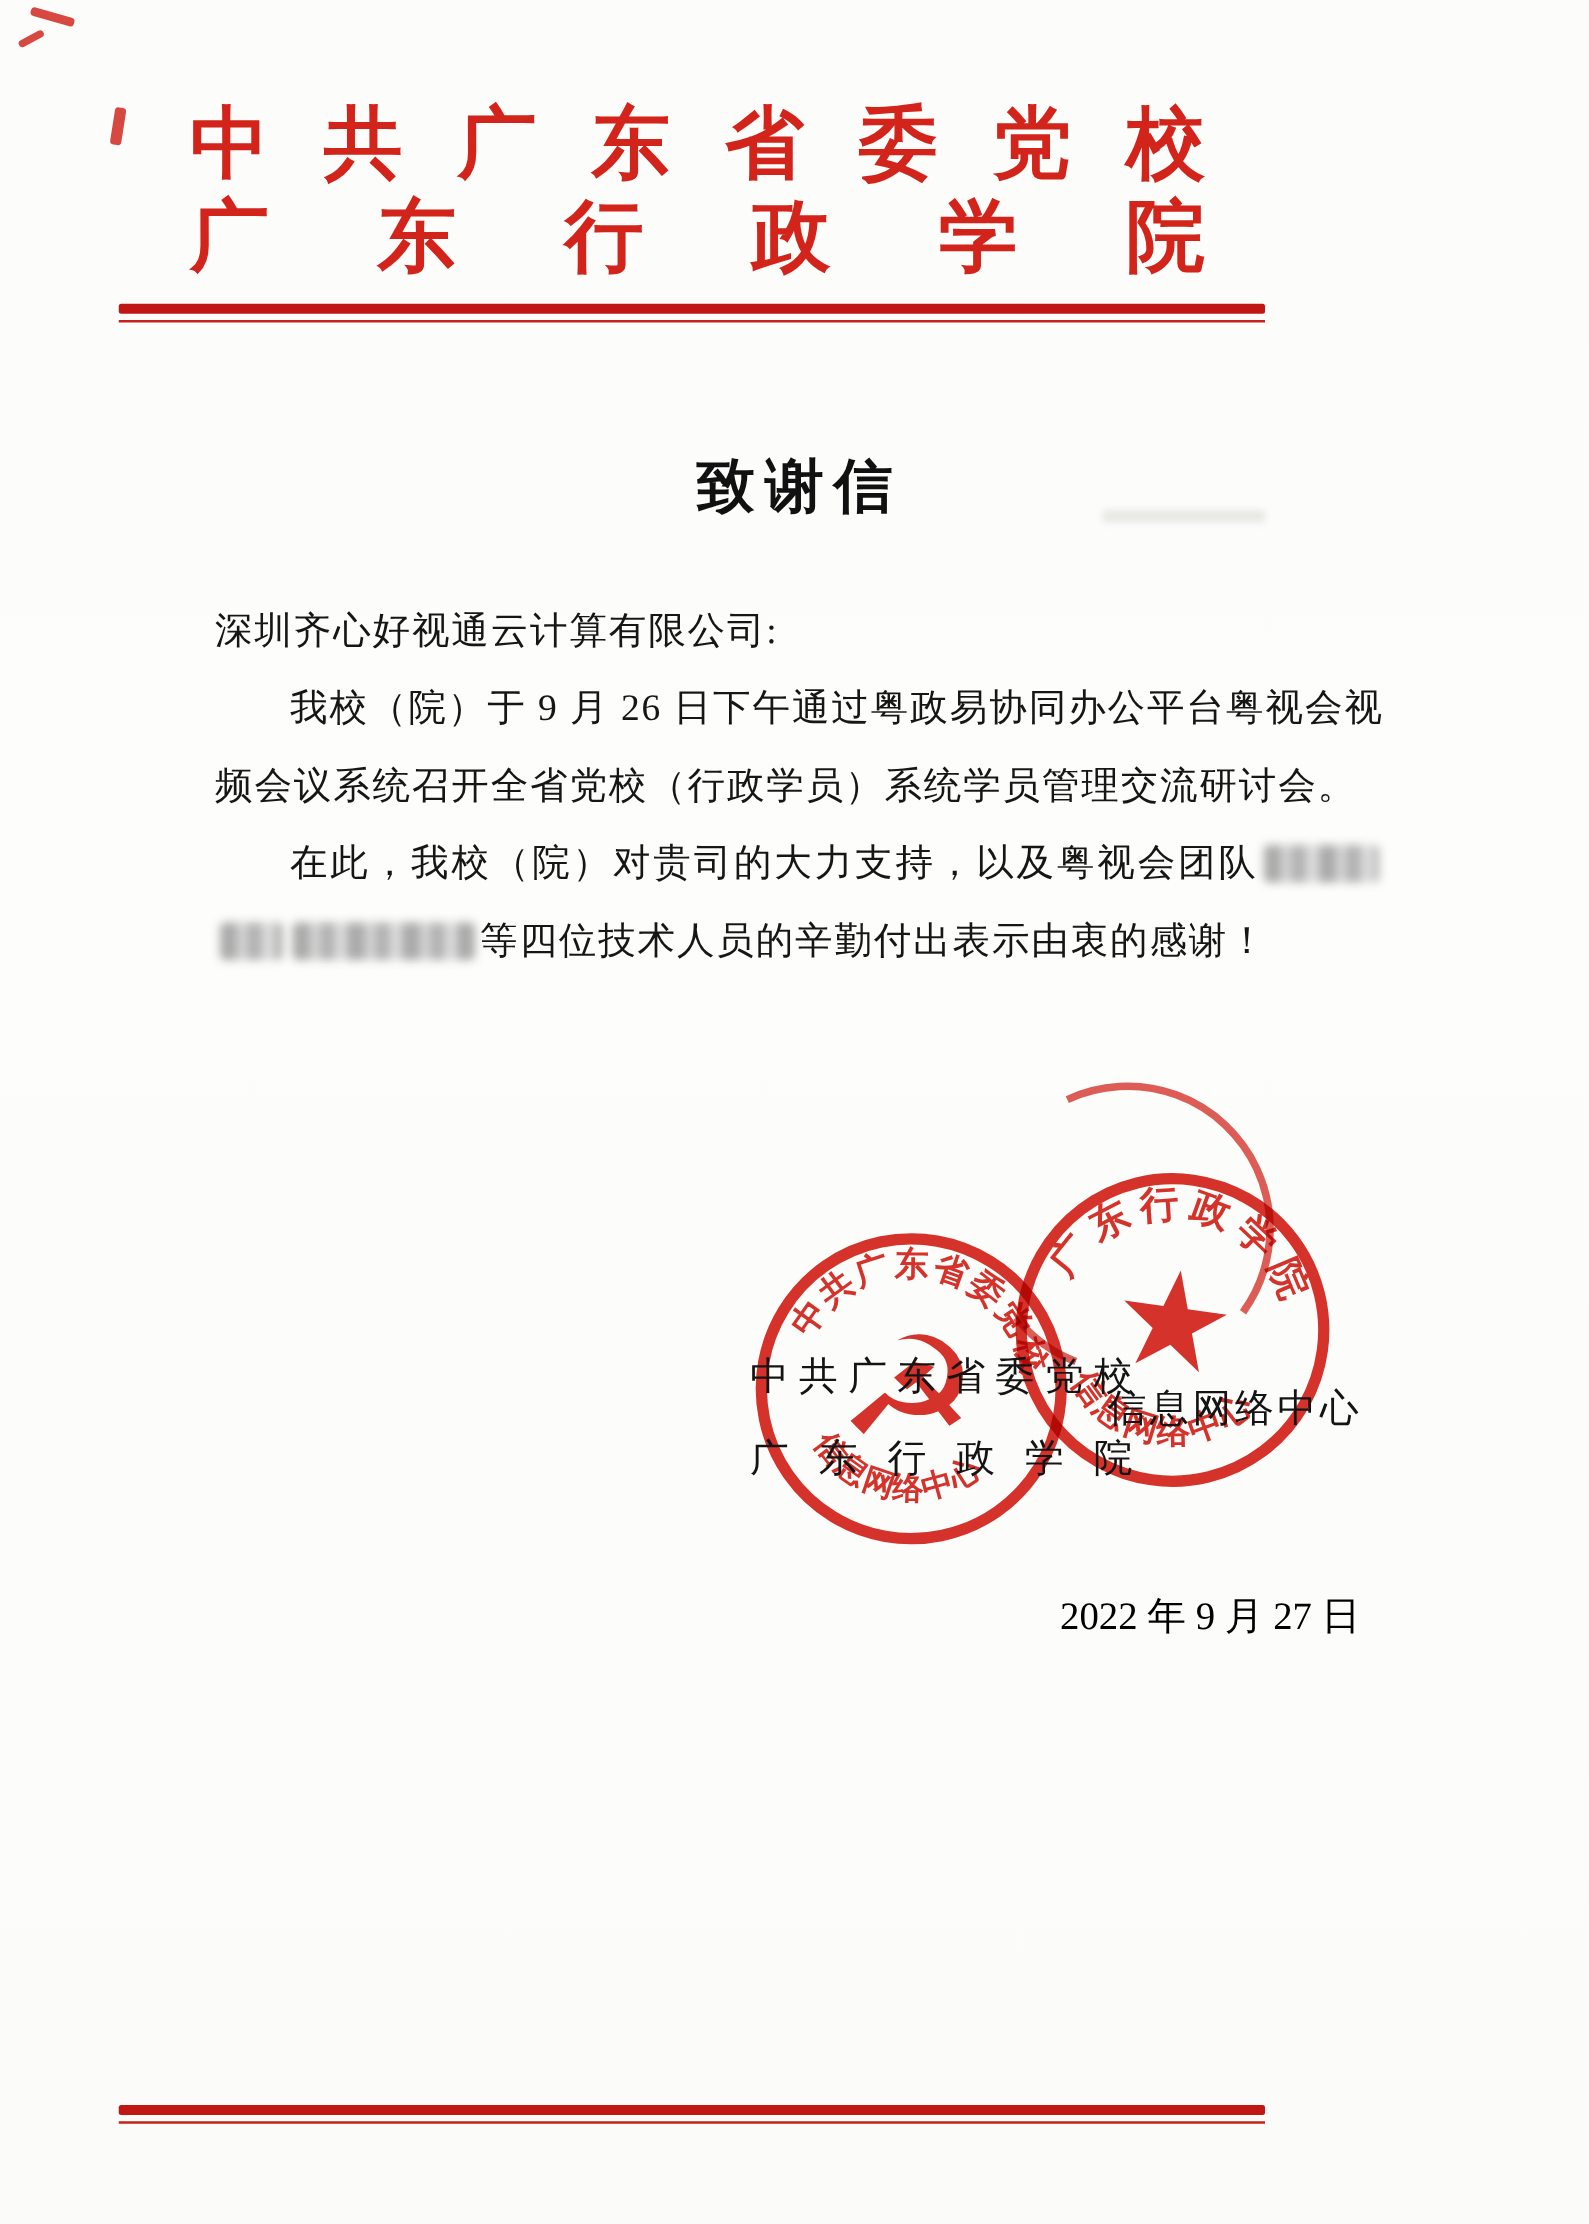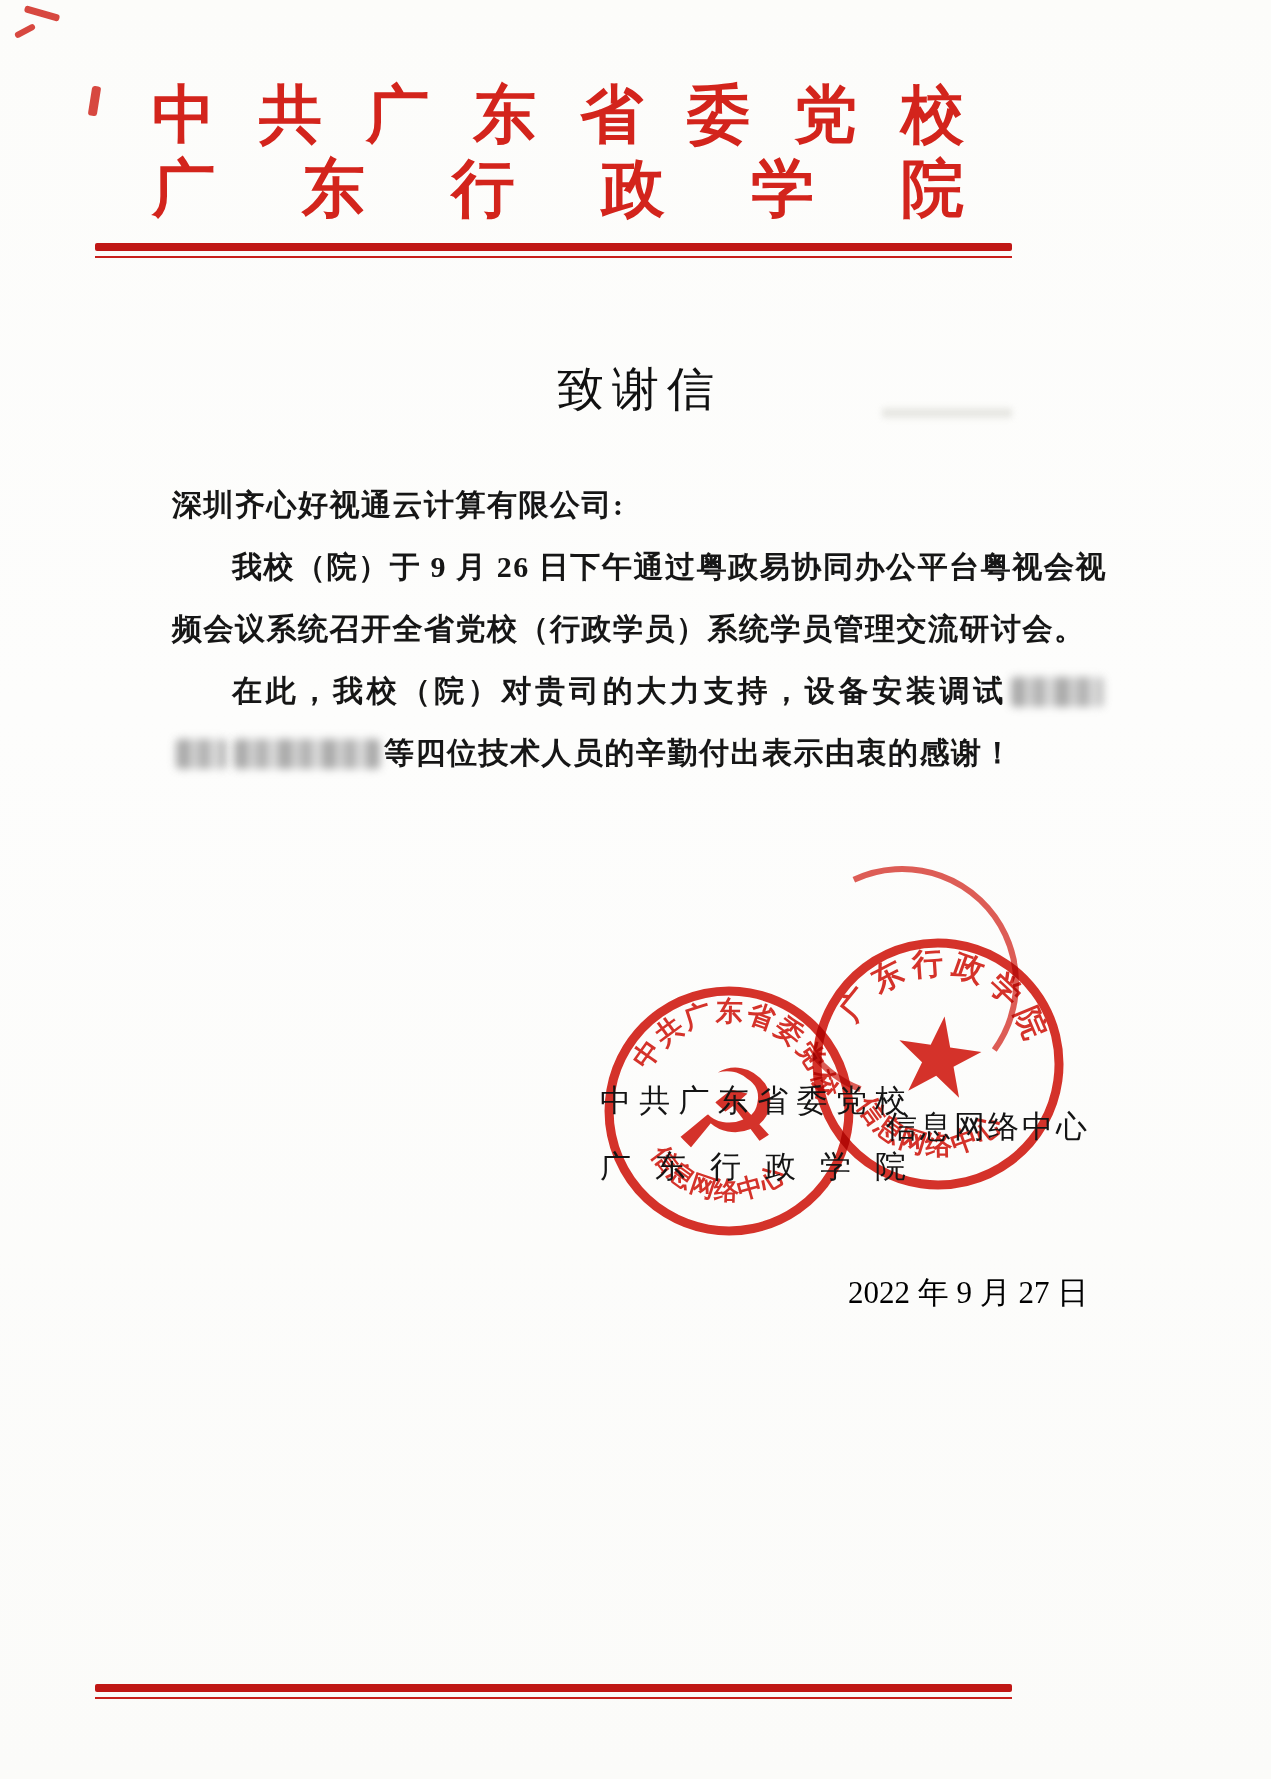--- a/index.html
+++ b/index.html
@@ -24,30 +24,30 @@
   .rule{left:95px;width:917px;}
   .rule .thick{height:8px;background:#c01715;border-radius:2px;}
   .rule .gap{height:5px;}
   .rule .thin{height:2px;background:#c8201c;}
   .rule-top{top:243px;}
   .rule-bottom{top:1684px;}
 
   
   .doc-title{
     left:172px;width:935px;top:358px;text-align:center;
-    font-size:47px;font-weight:normal;letter-spacing:8px;color:#111;
+    font-size:47px;font-weight:bold;letter-spacing:8px;color:#111;
   }
 
   
   .body-block{
     left:172px;width:935px;top:474px;
     font-size:30px;letter-spacing:1.5px;line-height:62px;
     text-align:justify;color:#161616;
   }
-  .body-block p{margin:0;text-indent:2em;font-weight:bold;}
+  .body-block p{margin:0;text-indent:2em;}
   .body-block p.salutation{text-indent:0;}
 
   .redacted{
     display:inline-block;height:30px;vertical-align:-6px;
     border-radius:4px;margin:0 4px;
     background:
       repeating-linear-gradient(90deg,#8f8f8f 0 14px,#c9c9c9 14px 22px,#9a9a9a 22px 34px,#d2d2d2 34px 44px);
     filter:blur(4px);opacity:.75;
   }
   .r1{width:92px;}
@@ -93,21 +93,21 @@
   <div class="thick"></div>
     <div class="gap"></div>
     <div class="thin"></div>
 </div>
 
 <div class="abs doc-title">致谢信</div>
 
 <div class="abs body-block">
   <p class="salutation">深圳齐心好视通云计算有限公司:</p>
   <p>我校（院）于 9 月 26 日下午通过粤政易协同办公平台粤视会视频会议系统召开全省党校（行政学员）系统学员管理交流研讨会。</p>
-  <p><span>在此，我校（院）对贵司的大力支持，设备安装调试</span><span class="redacted r1"></span><span class="redacted r2"></span><span class="redacted r3"></span><span>等四位技术人员的辛勤付出表示由衷的感谢！</span></p>
+  <p><span>在此，我校（院）对贵司的大力支持，以及粤视会团队</span><span class="redacted r1"></span><span class="redacted r2"></span><span class="redacted r3"></span><span>等四位技术人员的辛勤付出表示由衷的感谢！</span></p>
 </div>
 
 <div class="abs sig-org sig-org1">中共广东省委党校</div>
 <div class="abs sig-org sig-org2">广东行政学院</div>
 <div class="abs sig-dept">信息网络中心</div>
 <div class="abs sig-date">2022 年 9 月 27 日</div>
 
 <svg class="abs seal-ghost" width="246" height="246" viewBox="0 0 246 246">
   <circle cx="123" cy="123" r="114" fill="none" stroke="#d5271e" stroke-width="6" stroke-dasharray="300 150 60 206" transform="rotate(-115 123 123)"></circle>
 </svg>

